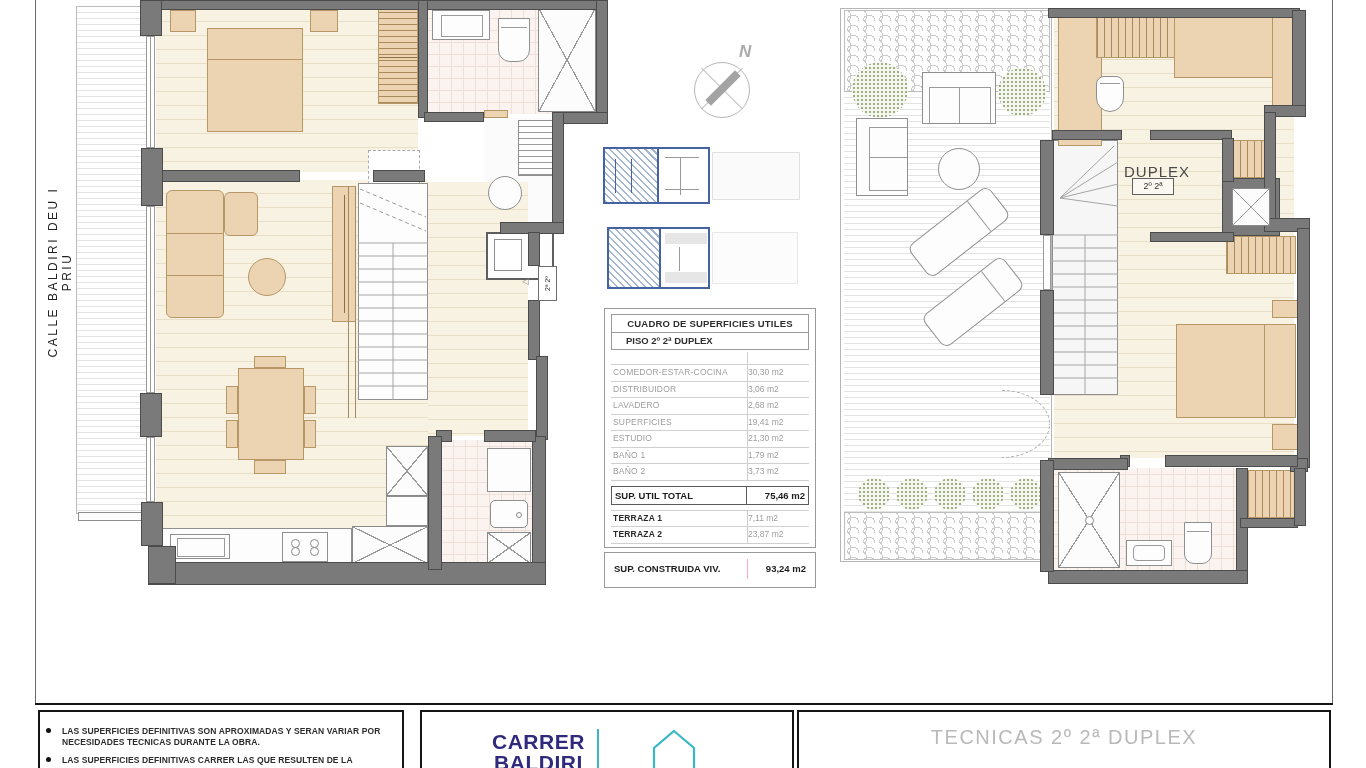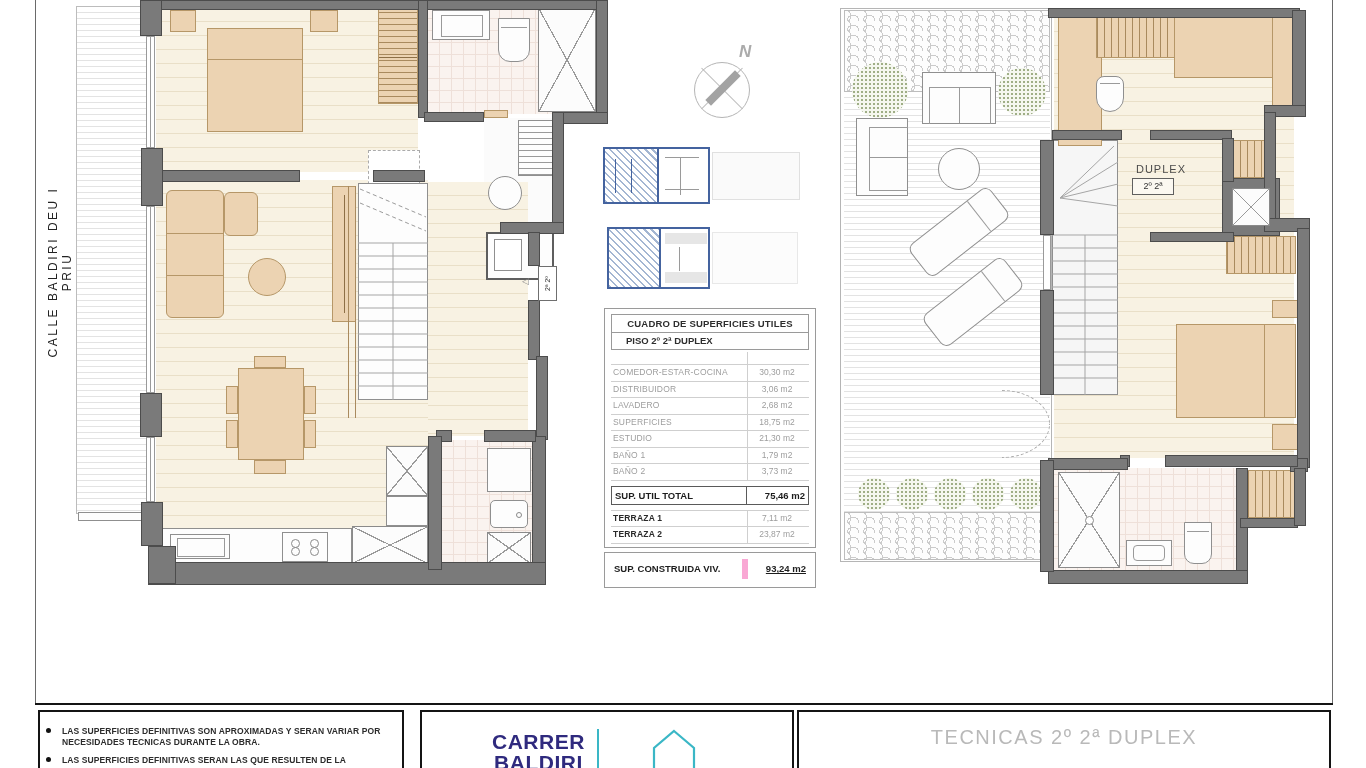--- a/index.html
+++ b/index.html
@@ -35,21 +35,21 @@
   .hatchblue{background-image:repeating-linear-gradient(45deg, rgba(73,110,166,.5) 0 1.5px, transparent 1.5px 5px);}
   
   #stable{position:absolute;left:604px;top:308px;width:210px;height:238px;border:1px solid #9a9a9a;background:#fff;z-index:40;}
   #stable2{position:absolute;left:604px;top:552px;width:210px;height:34px;border:1px solid #9a9a9a;background:#fff;z-index:40;}
   .t-head{margin:5px 6px 0 6px;border:1px solid #9a9a9a;}
   .t-head .h1{height:17px;line-height:17px;text-align:center;font-size:9.5px;font-weight:700;color:#2e2e2e;border-bottom:1px solid #9a9a9a;letter-spacing:.2px;}
   .t-head .h2{height:16px;line-height:16px;font-size:9.5px;font-weight:700;color:#2e2e2e;padding-left:14px;}
   .t-body{margin:0 6px;}
   .t-row{display:flex;height:15.5px;line-height:15.5px;border-bottom:1px solid #cfcfcf;font-size:8.5px;color:#9d9d9d;}
   .t-row .lbl{flex:1;padding-left:2px;letter-spacing:.2px;}
-  .t-row .val{width:58px;text-align:center;border-left:1px solid #cfcfcf;padding-right:3px;}
+  .t-row .val{width:58px;text-align:left;border-left:1px solid #cfcfcf;padding-right:3px;}
   .t-row.empty{height:12px;border-bottom:1px solid #cfcfcf;}
   .t-total{display:flex;margin:5px 6px;border:1px solid #5a5a5a;height:17px;line-height:17px;font-size:9.5px;font-weight:700;color:#1d1d1d;}
   .t-total .lbl{flex:1;padding-left:3px;}
   .t-total .val{width:58px;text-align:right;border-left:1px solid #5a5a5a;padding-right:3px;}
   .t-row.terr .lbl{color:#2a2a2a;font-weight:700;}
   
   .lbl-txt{position:absolute;z-index:45;}
   
   .tb-line{position:absolute;background:#141414;z-index:50;}
   .tb-box{position:absolute;border:2px solid #141414;background:#fff;z-index:50;box-sizing:border-box;}
@@ -241,21 +241,21 @@
       <div class="t-row">
           <span class="lbl">DISTRIBUIDOR</span>
           <span class="val">3,06 m2</span>
         </div>
       <div class="t-row">
           <span class="lbl">LAVADERO</span>
           <span class="val">2,68 m2</span>
         </div>
       <div class="t-row">
           <span class="lbl">SUPERFICIES</span>
-          <span class="val">18,75 m2</span>
+          <span class="val">19,41 m2</span>
         </div>
       <div class="t-row">
           <span class="lbl">ESTUDIO</span>
           <span class="val">21,30 m2</span>
         </div>
       <div class="t-row">
           <span class="lbl">BAÑO 1</span>
           <span class="val">1,79 m2</span>
         </div>
       <div class="t-row">
@@ -274,21 +274,21 @@
         </div>
       <div class="t-row terr">
           <span class="lbl">TERRAZA 2</span>
           <span class="val">23,87 m2</span>
         </div>
     </div>
   </div>
   <div id="stable2">
     <div class="t-total" style="margin:6px 6px;border:none;height:20px;line-height:20px;">
       <span class="lbl">SUP. CONSTRUIDA VIV.</span>
-        <span class="val" style="border-left:6px solid #f9a8d4;text-decoration:underline;">93,24 m2</span>
+        <span class="val" style="border-left:1px solid #f9a8d4;">93,24 m2</span>
     </div>
   </div>
 
   <div class="abs" style="left:840px;top:8px;width:212px;height:554px;border:1px solid #b5b5b5;z-index:4;"></div>
   <div class="roof" style="left:844px;top:10px;width:206px;height:82px;"></div>
   <div class="deck" style="left:844px;top:92px;width:206px;height:420px;"></div>
   <div class="roof" style="left:844px;top:512px;width:206px;height:48px;"></div>
   <div class="plant" style="left:852px;top:62px;width:56px;height:56px;"></div>
   <div class="plant" style="left:998px;top:68px;width:48px;height:48px;"></div>
   <div class="wfurn" style="left:922px;top:72px;width:74px;height:52px;">
@@ -343,21 +343,21 @@
           <line x1="0" y1="186" x2="66" y2="186"></line>
         <line x1="0" y1="199" x2="66" y2="199"></line>
           <line x1="0" y1="212" x2="66" y2="212"></line>
         <line x1="0" y1="225" x2="66" y2="225"></line>
           <line x1="0" y1="238" x2="66" y2="238"></line>
         <line x1="33" y1="95" x2="33" y2="255"></line>
       </g>
     </svg>
   </div>
 
-  <div class="lbl-txt" style="left:1124px;top:163px;width:62px;text-align:right;font-size:11px;letter-spacing:1px;color:#4a4a4a;">DUPLEX</div>
+  <div class="lbl-txt" style="left:1124px;top:163px;width:62px;text-align:right;font-size:15px;letter-spacing:1px;color:#4a4a4a;">DUPLEX</div>
   <div class="lbl-txt" style="left:1132px;top:178px;width:40px;height:15px;border:1px solid #5f5f5f;background:#fbf8f1;text-align:center;font-size:9px;line-height:15px;color:#333;">2º 2ª</div>
 
   <div class="wall" style="left:1222px;top:178px;width:58px;height:58px;"></div>
   <div class="xbox" style="left:1232px;top:188px;width:38px;height:38px;z-index:31;"></div>
 
   <div class="tan" style="left:1272px;top:300px;width:26px;height:18px;"></div>
   <div class="tan" style="left:1176px;top:324px;width:120px;height:94px;">
     <div style="position:absolute;top:0;bottom:0;right:30px;border-left:1px solid #b69768;"></div>
   </div>
   <div class="tan" style="left:1272px;top:424px;width:26px;height:26px;"></div>
@@ -401,21 +401,21 @@
 
   <div class="tb-line" style="left:35px;top:703px;width:1298px;height:2px;"></div>
   <div class="tb-box" style="left:38px;top:710px;width:366px;height:62px;">
     <div style="padding-top:14px;">
       <div class="note-item" style="margin-bottom:8px;">
         <span class="dot"></span>
         <span>LAS SUPERFICIES DEFINITIVAS SON APROXIMADAS Y SERAN VARIAR POR NECESIDADES TECNICAS DURANTE LA OBRA.</span>
       </div>
       <div class="note-item">
         <span class="dot"></span>
-        <span>LAS SUPERFICIES DEFINITIVAS SERAN LAS QUE RESULTEN DE LA</span>
+        <span>LAS SUPERFICIES DEFINITIVAS CARRER LAS QUE RESULTEN DE LA</span>
       </div>
     </div>
   </div>
   <div class="tb-box" style="left:420px;top:710px;width:374px;height:62px;"></div>
   <div id="brand">
     <div>CARRER</div>
     <div>BALDIRI</div>
   </div>
   <div class="abs" style="left:597px;top:729px;width:2px;height:39px;background:#3ab7c6;z-index:55;"></div>
   <div class="abs" style="left:650px;top:728px;z-index:55;">

